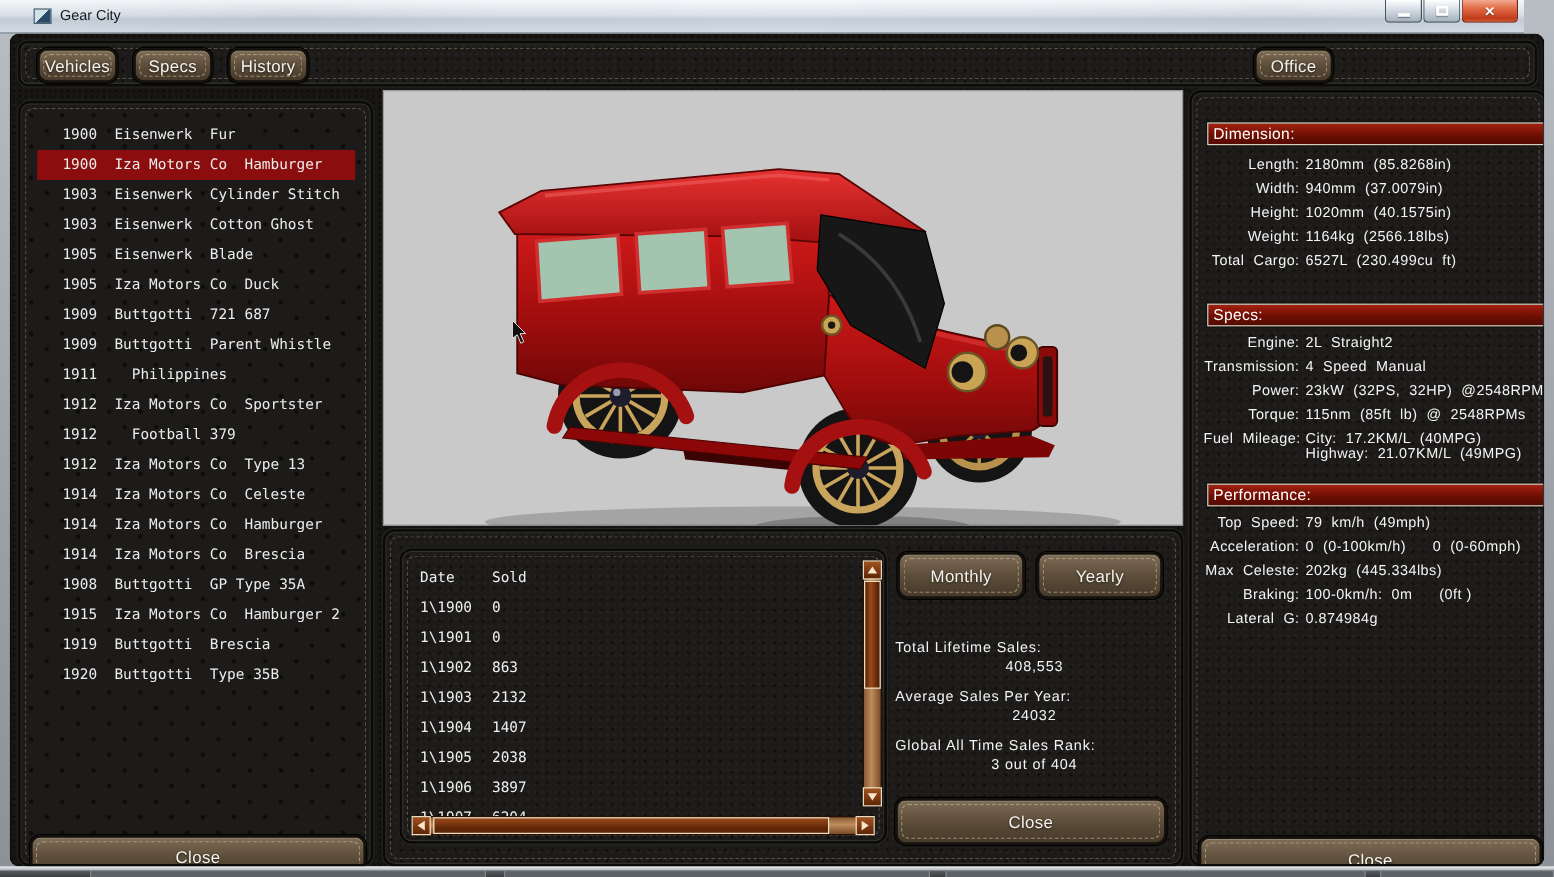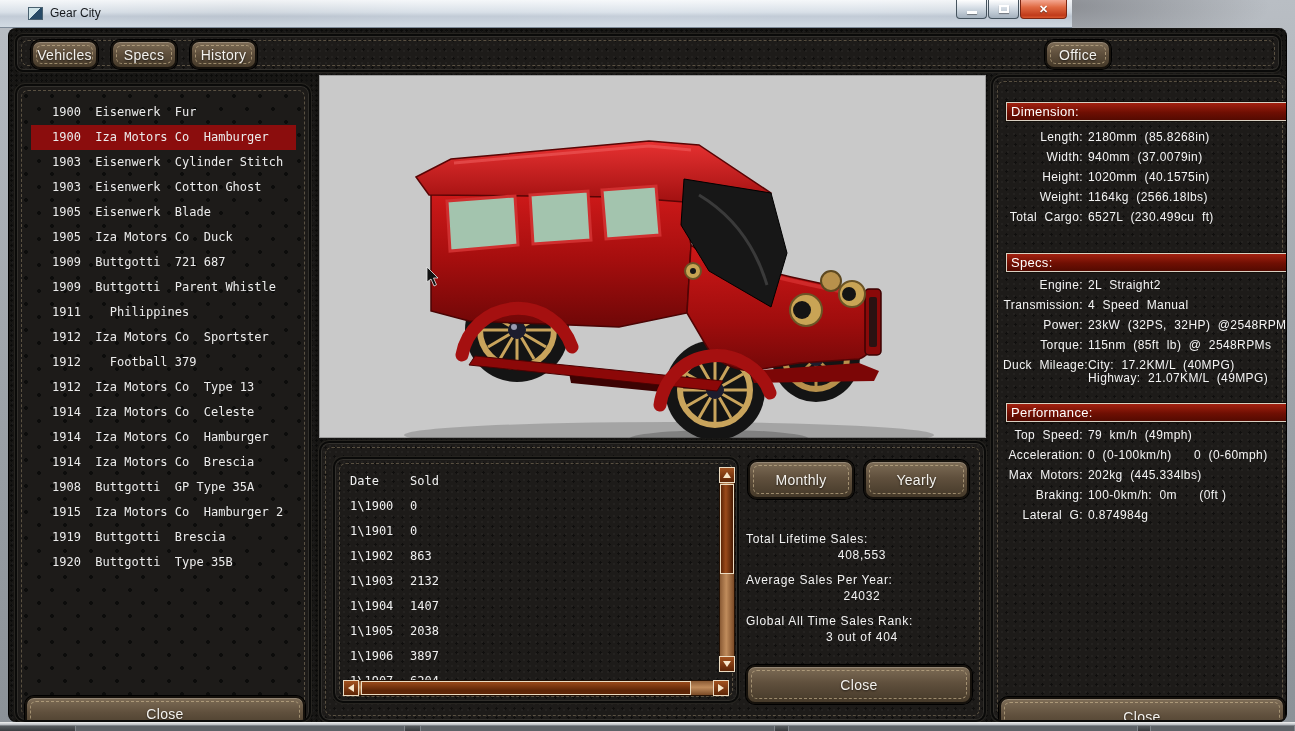--- a/index.html
+++ b/index.html
@@ -6,21 +6,21 @@
   html,body { width:1295px; height:731px; overflow:hidden; }
   body { font-family:"Liberation Sans", sans-serif; background:#9aa0a6; }
   .desktop { position:absolute; inset:0;
     background:
       radial-gradient(260px 60px at 240px 8px, rgba(60,60,65,.45), transparent 70%),
       radial-gradient(300px 70px at 1060px 6px, rgba(70,70,75,.4), transparent 70%),
       radial-gradient(200px 50px at 640px 10px, rgba(230,232,235,.5), transparent 70%),
       linear-gradient(180deg,#b9bec4,#9aa0a6 60%,#8b9197);
   }
   
-  .titlebar { position:absolute; left:0; top:0; width:1072px; height:28px;
+  .titlebar { position:absolute; left:0; top:0; width:1270px; height:28px;
     background:linear-gradient(180deg, rgba(250,252,254,.92), rgba(222,230,238,.85) 45%, rgba(196,206,218,.85) 60%, rgba(214,223,232,.88));
     border-bottom:1px solid #7e8b99; }
   .appicon { position:absolute; left:28px; top:7px; width:15px; height:13px;
     background:linear-gradient(135deg,#cfe3e8 0 50%, #274a66 50%); border:1px solid #49606f; }
   .apptitle { position:absolute; left:50px; top:6px; font-size:12px; color:#15181c; }
   .winbtns { position:absolute; right:5px; top:0; display:flex; gap:1px; }
   .wbtn { width:31px; height:19px; border:1px solid #46545f; border-top:none; border-radius:0 0 4px 4px;
     background:linear-gradient(180deg, rgba(255,255,255,.9), rgba(208,217,226,.75) 45%, rgba(158,172,185,.8));
     display:flex; align-items:center; justify-content:center; cursor:pointer; }
   .wbtn.close { width:47px; background:linear-gradient(180deg,#f4a892,#e06a43 40%,#c03b1a 85%,#d8572f); border-color:#7c2612; }
@@ -348,38 +348,38 @@
           </div>
         <div class="srow">
             <span class="sl">Power:</span>
             <span class="sv">23kW  (32PS,  32HP)  @2548RPMs</span>
           </div>
         <div class="srow">
             <span class="sl">Torque:</span>
             <span class="sv">115nm  (85ft  lb)  @  2548RPMs</span>
           </div>
         <div class="srow twoline">
-            <span class="sl">Duck  Mileage:</span>
+            <span class="sl">Fuel  Mileage:</span>
             <span class="sv">City:  17.2KM/L  (40MPG)
 Highway:  21.07KM/L  (49MPG)</span>
           </div>
       </div>
 
       <div class="shead" style="top:326px;">Performance:</div>
       <div class="sbody" style="top:348px;">
         <div class="srow">
             <span class="sl">Top  Speed:</span>
             <span class="sv">79  km/h  (49mph)</span>
           </div>
         <div class="srow">
             <span class="sl">Acceleration:</span>
             <span class="sv">0  (0-100km/h)      0  (0-60mph)</span>
           </div>
         <div class="srow">
-            <span class="sl">Max  Motors:</span>
+            <span class="sl">Max  Celeste:</span>
             <span class="sv">202kg  (445.334lbs)</span>
           </div>
         <div class="srow">
             <span class="sl">Braking:</span>
             <span class="sv">100-0km/h:  0m      (0ft )</span>
           </div>
         <div class="srow">
             <span class="sl">Lateral  G:</span>
             <span class="sv">0.874984g</span>
           </div>

